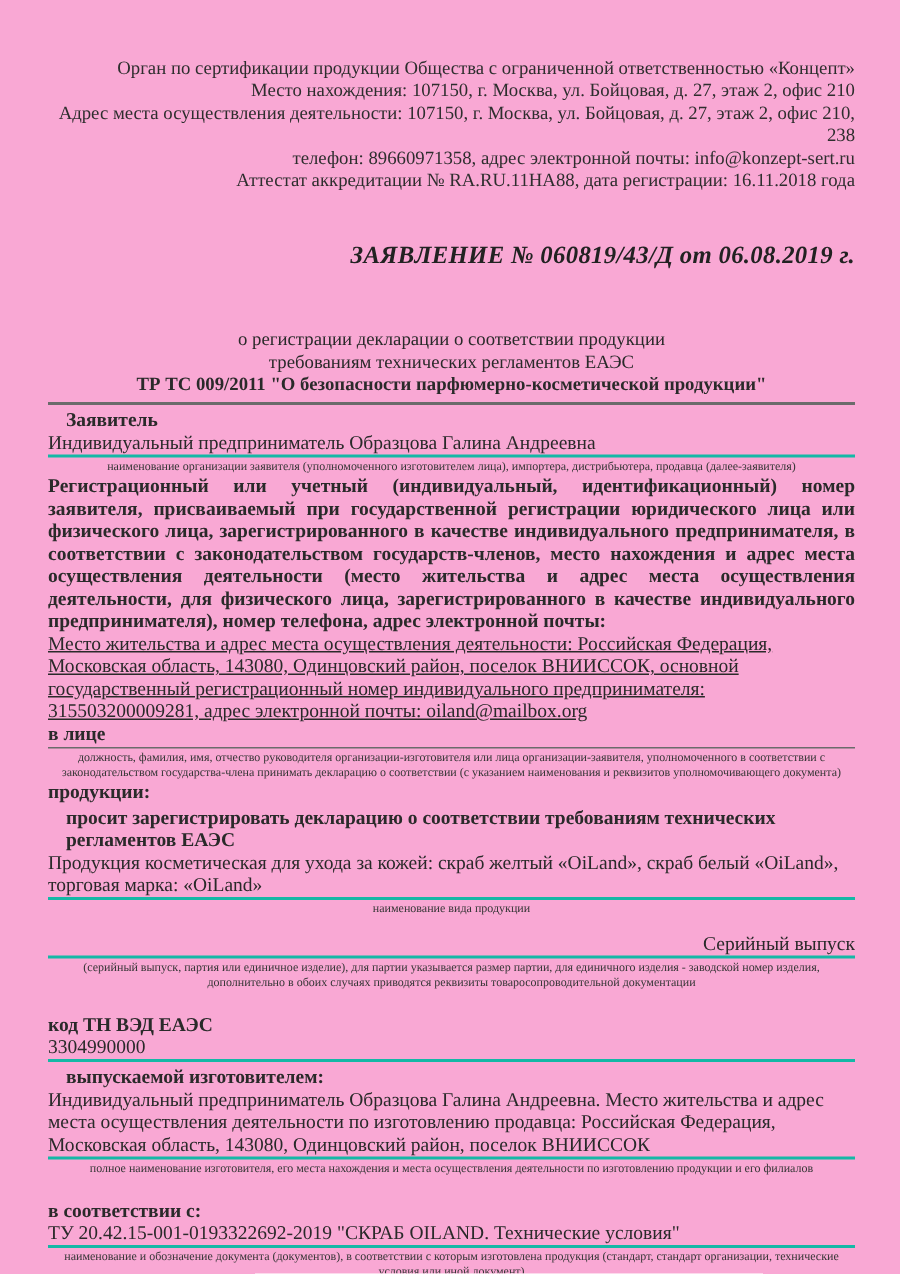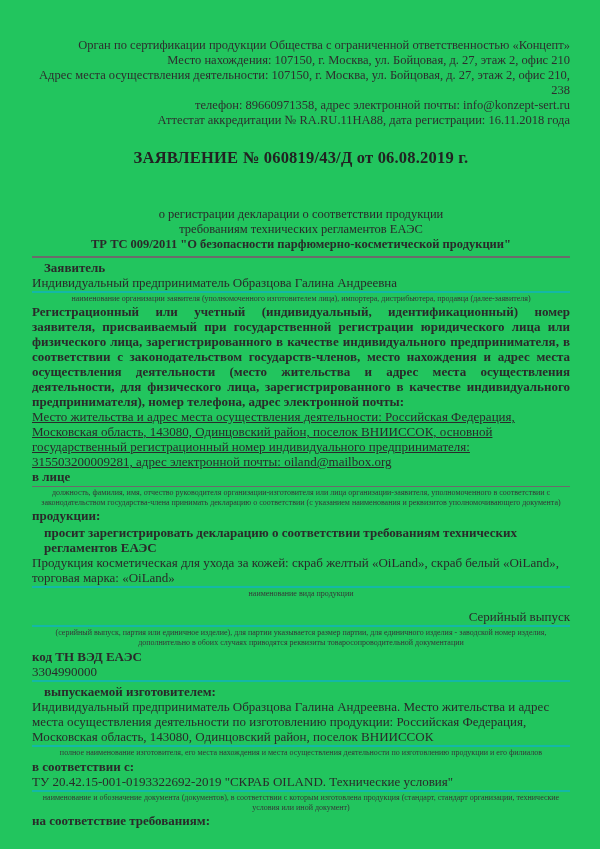--- a/index.html
+++ b/index.html
@@ -8,37 +8,37 @@
   body {
     width: 600px; height: 849px;
     font-family: "Liberation Serif", "DejaVu Serif", serif;
     color: #2a2a2a;
     -webkit-font-smoothing: antialiased;
   }
   .page {
     width: 600px; height: 849px;
     padding: 38px 30px 0 32px;
     overflow: hidden;
-    background: #22c55e;
+    background: #f9a8d4;
   }
   .org-header { text-align: right; font-size: 12.5px; line-height: 15px; color: #2e2e2e; }
-  .doc-title { text-align: center; font-size: 16.5px; font-weight: bold; margin-top: 20px; color: #222; letter-spacing: .2px; }
+  .doc-title { text-align: right; font-size: 16.5px; font-weight: bold; margin-top: 32px; color: #222; letter-spacing: .2px; font-style: italic; }
   .subtitle { text-align: center; font-size: 12.5px; line-height: 15px; margin-top: 39px; }
   .subtitle .b { font-weight: bold; }
   .rule { border: none; border-top: 2px solid #6b6b6b; margin-top: 4px; }
   .rule2 { border: none; border-top: 1.5px solid #6b6b6b; margin-top: 2px; }
   .lbl { font-size: 13px; line-height: 15px; font-weight: bold; }
   .txt { font-size: 13px; line-height: 15px; text-decoration: underline; }
   .val { font-size: 13px; line-height: 15px; border-bottom: 2px solid #14b8a6; padding-bottom: 1px; }
   .cap { font-size: 8px; line-height: 10px; text-align: center; color: #363636; padding: 1px 6px 0 6px; }
   .jst { text-align: justify; }
   .mt2 { margin-top: 2px; margin-left: 12px; }
   .mt8 { margin-top: 0; }
   .mt10 { margin-top: 10px; text-align: right; }
-  .mt14 { margin-top: 1px; }
+  .mt14 { margin-top: 15px; }
 </style>
 </head>
 <body>
 
 <div class="page">
 
   <div class="org-header">
     <div>Орган по сертификации продукции Общества с ограниченной ответственностью «Концепт»</div>
     <div>Место нахождения: 107150, г. Москва, ул. Бойцовая, д. 27, этаж 2, офис 210</div>
     <div>Адрес места осуществления деятельности: 107150, г. Москва, ул. Бойцовая, д. 27, этаж 2, офис 210, 238</div>
@@ -73,21 +73,21 @@
   <div class="val">Продукция косметическая для ухода за кожей: скраб желтый «OiLand», скраб белый «OiLand», торговая марка: «OiLand»</div>
   <div class="cap">наименование вида продукции</div>
 
   <div class="val mt10">Серийный выпуск</div>
   <div class="cap">(серийный выпуск, партия или единичное изделие), для партии указывается размер партии, для единичного изделия - заводской номер изделия, дополнительно в обоих случаях приводятся реквизиты товаросопроводительной документации</div>
 
   <div class="lbl mt14">код ТН ВЭД ЕАЭС</div>
   <div class="val">3304990000</div>
 
   <div class="lbl mt2">выпускаемой изготовителем:</div>
-  <div class="val">Индивидуальный предприниматель Образцова Галина Андреевна. Место жительства и адрес места осуществления деятельности по изготовлению продукции: Российская Федерация, Московская область, 143080, Одинцовский район, поселок ВНИИССОК</div>
+  <div class="val">Индивидуальный предприниматель Образцова Галина Андреевна. Место жительства и адрес места осуществления деятельности по изготовлению продавца: Российская Федерация, Московская область, 143080, Одинцовский район, поселок ВНИИССОК</div>
   <div class="cap">полное наименование изготовителя, его места нахождения и места осуществления деятельности по изготовлению продукции и его филиалов</div>
 
   <div class="lbl mt14">в соответствии с:</div>
   <div class="val">ТУ 20.42.15-001-0193322692-2019 "СКРАБ OILAND. Технические условия"</div>
   <div class="cap">наименование и обозначение документа (документов), в соответствии с которым изготовлена продукция (стандарт, стандарт организации, технические условия или иной документ)</div>
 
   <div class="lbl mt8">на соответствие требованиям:</div>
 
 </div>
 

